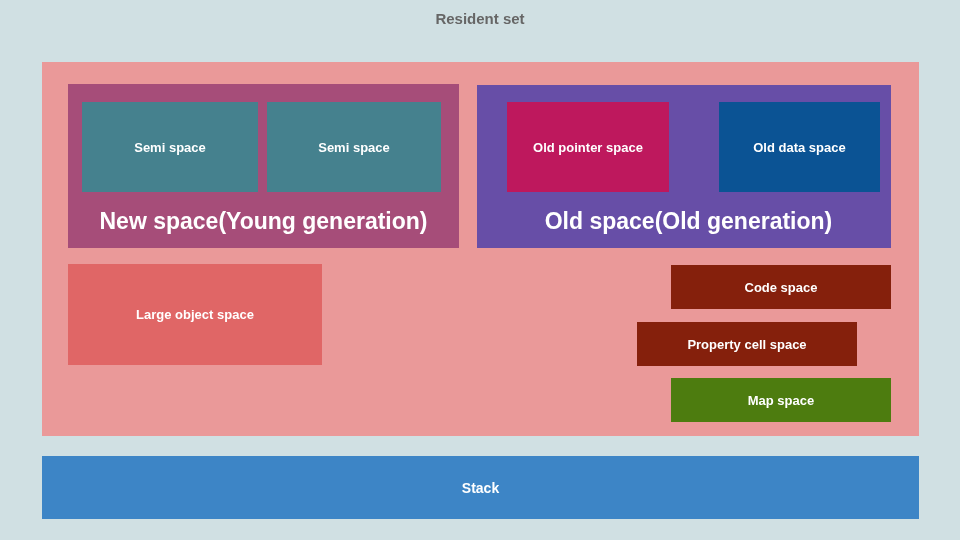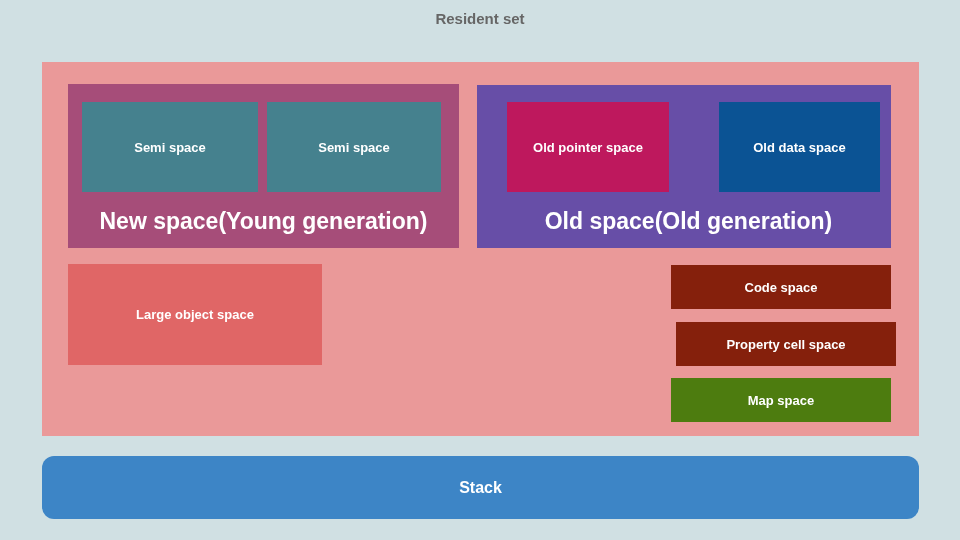--- a/index.html
+++ b/index.html
@@ -39,22 +39,21 @@
     font-weight: bold;
     font-size: 13px;
     text-align: center;
   }
   .stack-bar {
     display: flex;
     align-items: center;
     justify-content: center;
     color: #ffffff;
     font-weight: bold;
-    font-size: 16px;
-    border-radius: 12px;
+    font-size: 14px;
   }
 </style>
 </head>
 <body>
 
 <div class="stage">
 
   <div class="abs page-title">Resident set</div>
 
   <div class="abs region" style="left: 42px; top: 62px; width: 877px; height: 374px; background-color: rgb(234, 153, 153);">
@@ -68,20 +67,20 @@
     <div class="abs region" style="left: 435px; top: 23px; width: 414px; height: 163px; background-color: rgb(103, 78, 167);">
       <div class="abs box" style="left: 30px; top: 17px; width: 162px; height: 90px; background-color: #be185d;">Old pointer space</div>
       <div class="abs box" style="left: 242px; top: 17px; width: 161px; height: 90px; background-color: rgb(11, 83, 148);">Old data space</div>
       <div class="region-label" style="bottom:13px;padding-left:9px;">Old space(Old generation)</div>
     </div>
 
     <div class="abs box" style="left: 26px; top: 202px; width: 254px; height: 101px; background-color: rgb(224, 102, 102);">Large object space</div>
 
 
     <div class="abs box" style="left: 629px; top: 203px; width: 220px; height: 44px; background-color: rgb(133, 32, 12);">Code space</div>
-    <div class="abs box" style="left: 634px; top: 260px; width: 220px; height: 44px; background-color: rgb(133, 32, 12);">Property cell space</div>
+    <div class="abs box" style="left: 595px; top: 260px; width: 220px; height: 44px; background-color: rgb(133, 32, 12);">Property cell space</div>
     <div class="abs box" style="left: 629px; top: 316px; width: 220px; height: 44px; background-color: #4d7c0f;">Map space</div>
 
   </div>
 
   <div class="abs stack-bar" style="left: 42px; top: 456px; width: 877px; height: 63px; background-color: rgb(61, 133, 198);">Stack</div>
 
 </div>
 
 </body></html>

